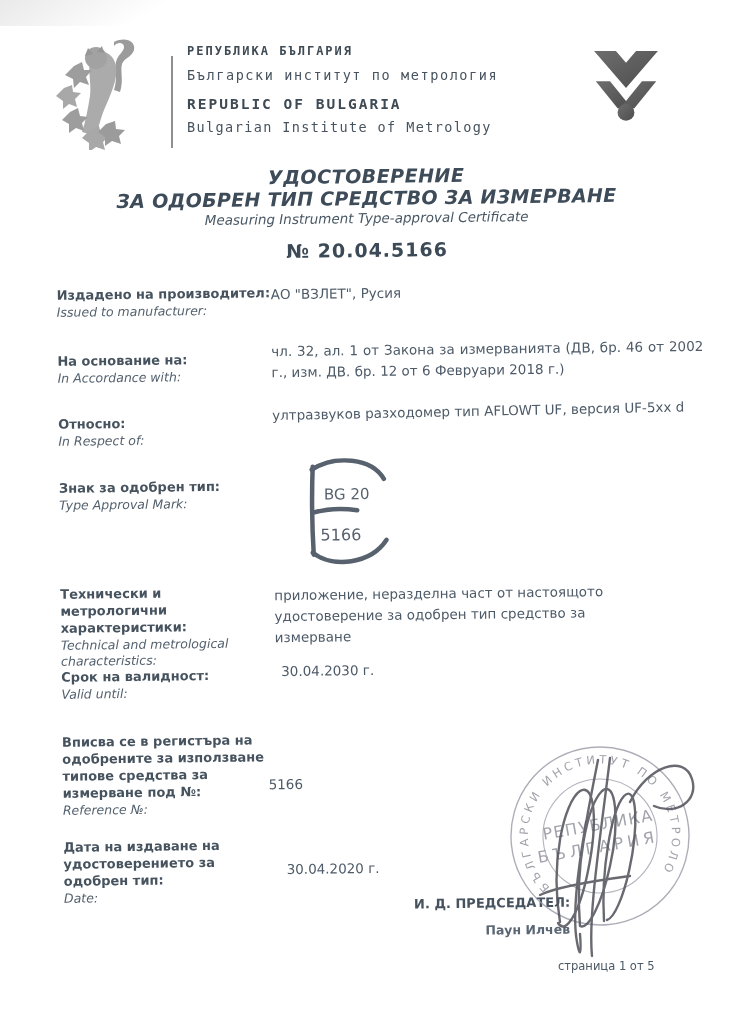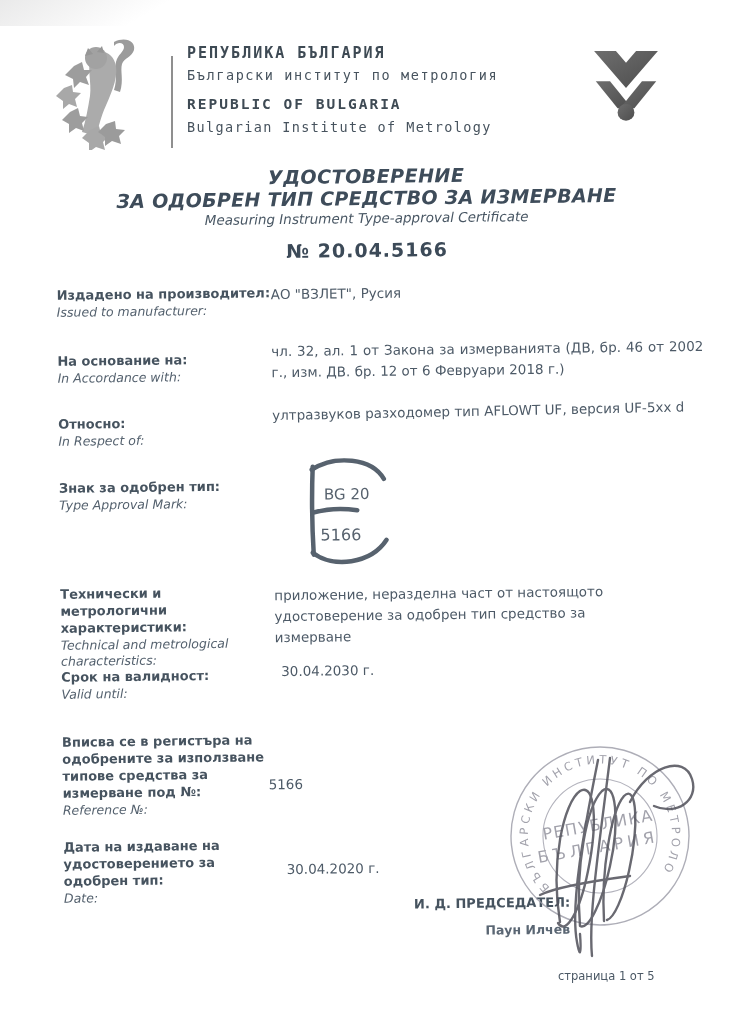--- a/index.html
+++ b/index.html
@@ -17,21 +17,21 @@
   .corner-smudge{
     position:absolute;top:0;left:0;width:220px;height:26px;
     background:linear-gradient(150deg,rgba(120,120,122,.16),rgba(120,120,122,0) 65%);
     pointer-events:none;
   }
   
   .lion{position:absolute;left:52px;top:36px;width:106px;height:114px;}
   .vline{position:absolute;left:171px;top:56px;width:2px;height:92px;background:#8f8f8f;}
   .org-line{position:absolute;left:187px;white-space:nowrap;
     font-family:"DejaVu Sans Mono","Liberation Mono",monospace;color:#3e4a54;}
-  .org-bg1{top:44px;font-size:15px;font-weight:bold;letter-spacing:2px;}
+  .org-bg1{top:44px;font-size:12px;font-weight:bold;letter-spacing:2px;}
   .org-bg2{top:67px;font-size:13.5px;letter-spacing:1.6px;color:#47535e;}
   .org-en1{top:96px;font-size:14.5px;font-weight:bold;letter-spacing:2px;}
   .org-en2{top:119px;font-size:13.5px;letter-spacing:1.4px;color:#47535e;}
   .bim-logo{position:absolute;left:584px;top:40px;width:84px;height:86px;}
   
   .scanbody{position:absolute;inset:0;transform:rotate(-0.7deg);transform-origin:50% 40%;}
   
   .title-line{position:absolute;left:0;width:738px;text-align:center;color:#3e4c5a;}
   .t1{top:165px;font-size:19px;font-weight:bold;font-style:italic;letter-spacing:.5px;}
   .t2{top:187px;font-size:19px;font-weight:bold;font-style:italic;letter-spacing:.3px;}
@@ -44,21 +44,21 @@
   .val{position:absolute;font-size:13.5px;color:#4d5a67;line-height:21px;}
   
   .mark{position:absolute;left:281px;top:458px;width:122px;height:108px;}
   .mark text{fill:#57626e;font-family:"DejaVu Sans","Liberation Sans",sans-serif;}
   
   .sig-title{position:absolute;left:408px;top:897px;font-size:13px;font-weight:bold;color:#46535f;}
   .sig-name{position:absolute;left:479px;top:924px;font-size:12.5px;font-weight:bold;color:#5a6673;}
   .stamp{position:absolute;left:498px;top:736px;width:204px;height:204px;opacity:.8;}
   .stamp text{fill:#8b8b97;font-family:"DejaVu Sans","Liberation Sans",sans-serif;}
   .signature{position:absolute;left:480px;top:690px;width:250px;height:290px;}
-  .footer{position:absolute;left:558px;top:959px;font-size:11.5px;color:#4b5865;margin-top:10px;}
+  .footer{position:absolute;left:558px;top:959px;font-size:11.5px;color:#4b5865;}
 </style>
 </head>
 <body>
 
 <div class="page">
   <div class="corner-smudge"></div>
 
   <svg class="lion" viewBox="0 0 106 114">
     <g fill="#a5a5a5">
       <path d="M62 6 C74 0 84 6 82 14 C80 21 72 22 70 28 C68 35 72 44 68 56 L62 54 C66 42 62 34 64 26 C66 18 72 16 72 11 C72 6 65 6 62 10 Z" fill="#9b9b9b"></path>

